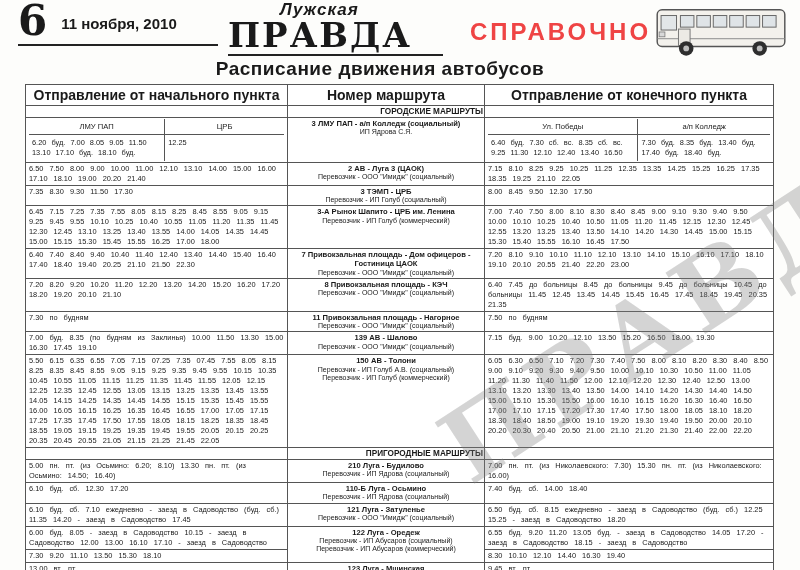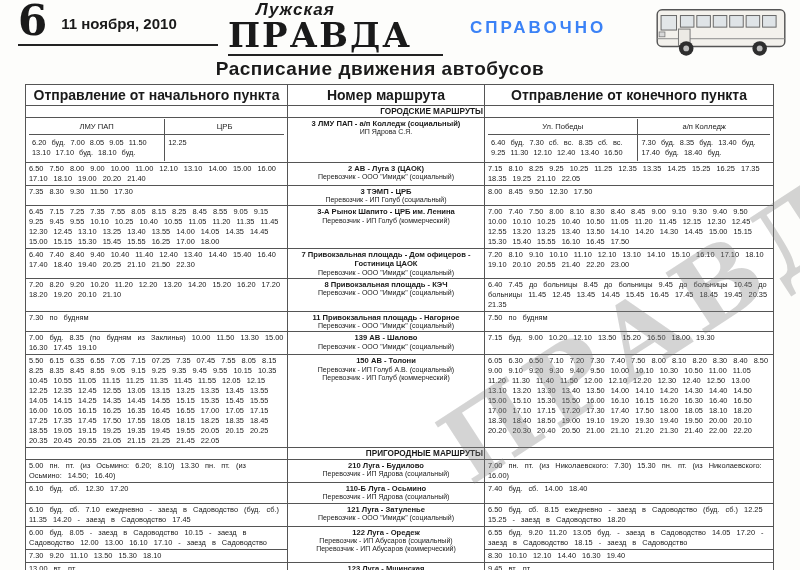--- a/index.html
+++ b/index.html
@@ -9,23 +9,23 @@
     font-family:"Liberation Sans","DejaVu Sans",sans-serif;
   }
   .page{position:relative;width:800px;height:570px;overflow:hidden;}
 
   
   .masthead{position:relative;height:56px;}
   .pagenum-block{position:absolute;left:18px;top:2px;width:200px;border-bottom:2px solid #222;padding-bottom:4px;display:flex;align-items:flex-end;gap:14px;}
   .pagenum{font-family:"DejaVu Serif","Liberation Serif",serif;font-weight:bold;font-size:42px;line-height:0.9;}
   .issue-date{font-weight:bold;font-size:15px;padding-bottom:8px;}
   .paper-block{position:absolute;left:228px;top:0px;width:215px;text-align:left;}
-  .paper-top{font-style:italic;font-weight:bold;font-size:17px;margin-left:28px;letter-spacing:1px;}
+  .paper-top{font-style:italic;font-weight:bold;font-size:17px;margin-left:52px;letter-spacing:1px;}
   .paper-name{font-family:"DejaVu Serif","Liberation Serif",serif;font-weight:bold;font-size:34px;letter-spacing:2px;line-height:0.9;border-bottom:2px solid #222;padding-bottom:3px;}
-  .section-label{position:absolute;left:470px;top:18px;color:#3b82f6;font-weight:bold;font-size:17px;letter-spacing:3px;}
+  .section-label{position:absolute;left:470px;top:18px;color:#ef4444;font-weight:bold;font-size:24px;letter-spacing:3px;}
   .bus-art{position:absolute;right:10px;top:2px;width:138px;height:58px;}
   .page-title{width:740px;text-align:center;font-weight:bold;font-size:19px;margin:2px 0 4px 10px;letter-spacing:0.5px;}
 
   
   table.tt{border-collapse:collapse;table-layout:fixed;width:748px;margin-left:25px;background:#fff;}
   table.tt td{border:1px solid #555;vertical-align:top;padding:1px 3px;}
   tr.thead td{font-weight:bold;font-size:14px;text-align:center;padding:2px;}
   tr.thead2 td{font-weight:bold;font-size:8.2px;text-align:right;padding:1px;}
   td.times{font-size:7.4px;line-height:1.35;word-spacing:4px;}
   td.route, td.routecell{padding:1px 2px;}

